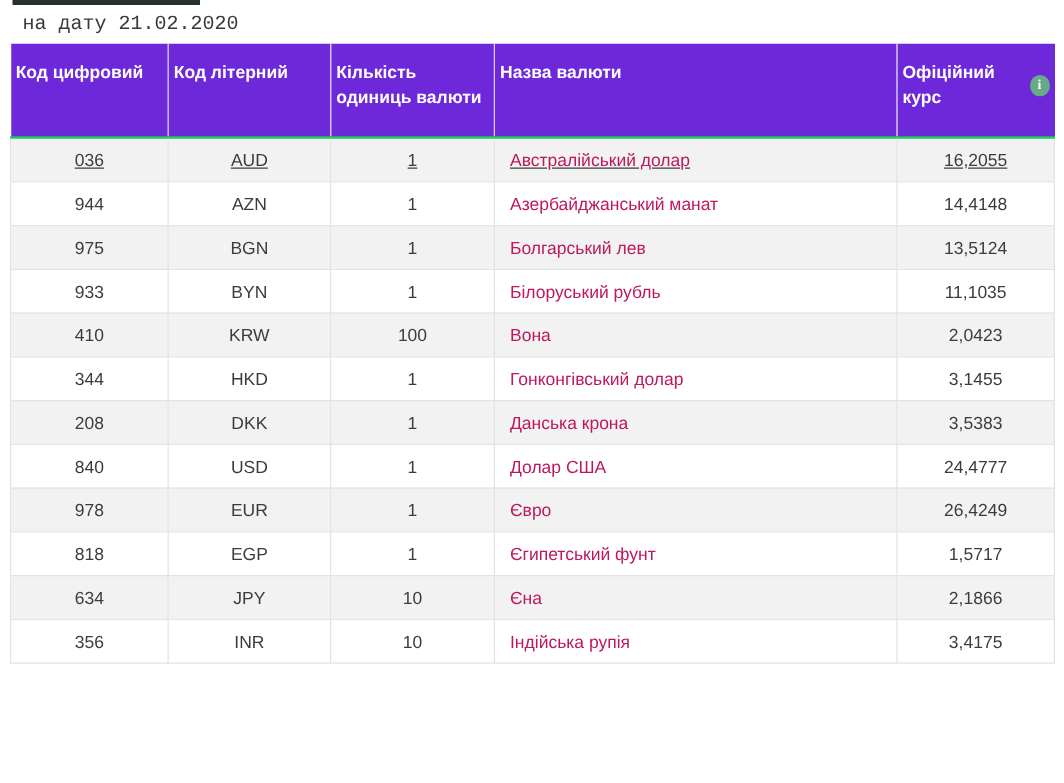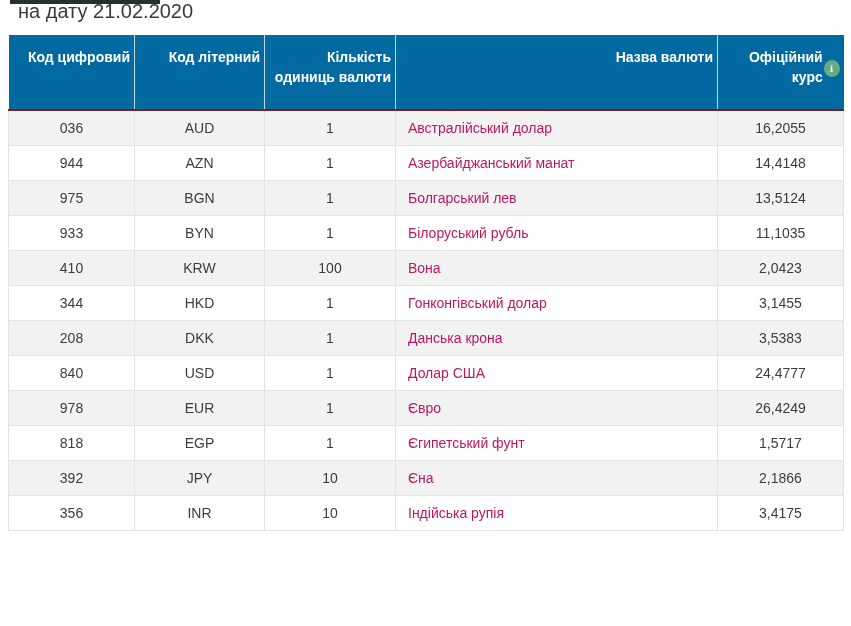--- a/index.html
+++ b/index.html
@@ -12,58 +12,59 @@
   .page { position: relative; width: 851px; height: 626px; overflow: hidden; }
 
   .top-edge-strip {
     position: absolute;
     left: 10px; top: 0;
     width: 150px; height: 4px;
     background: #24322a;
   }
 
   .date-label {
-    padding: 0 0 0 18px;
-    font-size: 20px;
+    padding: 10px 0 0 18px;
+    font-size: 16px;
     color: #3a3a3a;
     height: 35px;
+    font-family: Liberation Mono, monospace;
   }
 
   table.rates {
     border-collapse: collapse;
     table-layout: fixed;
     width: 835px;
     margin-left: 8px;
     font-size: 14px;
   }
 
   thead th {
-    background: #0369a1;
+    background: #6d28d9;
     color: #ffffff;
     font-weight: bold;
     font-size: 14px;
     height: 75px;
     vertical-align: top;
     padding: 12px 4px 4px 4px;
-    text-align: right;
+    text-align: left;
     line-height: 1.45;
     border-right: 1px solid rgba(255,255,255,0.75);
   }
   thead th:last-child { border-right: none; }
 
   tbody td {
     height: 35px;
     border: 1px solid #e3e3e3;
     border-top: none;
     text-align: center;
     color: #3c3c3c;
     font-size: 14px;
     padding: 2px 6px;
   }
-  tbody tr:first-child td { border-top: 2px solid #7f1d1d; }
+  tbody tr:first-child td { border-top: 2px solid #22c55e; text-decoration: underline; }
   tbody tr:nth-child(odd) { background: #f2f2f2; }
   tbody tr:nth-child(even) { background: #ffffff; }
 
   td.name-cell { text-align: left; padding-left: 12px; }
   .currency-link {
     color: #be185d;
     text-decoration: none;
     cursor: pointer;
   }
 
@@ -210,21 +211,21 @@
       <td>818</td>
       <td>EGP</td>
       <td>1</td>
       <td class="name-cell">
         <span class="currency-link">Єгипетський фунт</span>
       </td>
       <td>1,5717</td>
     </tr>
 
     <tr>
-      <td>392</td>
+      <td>634</td>
       <td>JPY</td>
       <td>10</td>
       <td class="name-cell">
         <span class="currency-link">Єна</span>
       </td>
       <td>2,1866</td>
     </tr>
 
 
     <tr>

